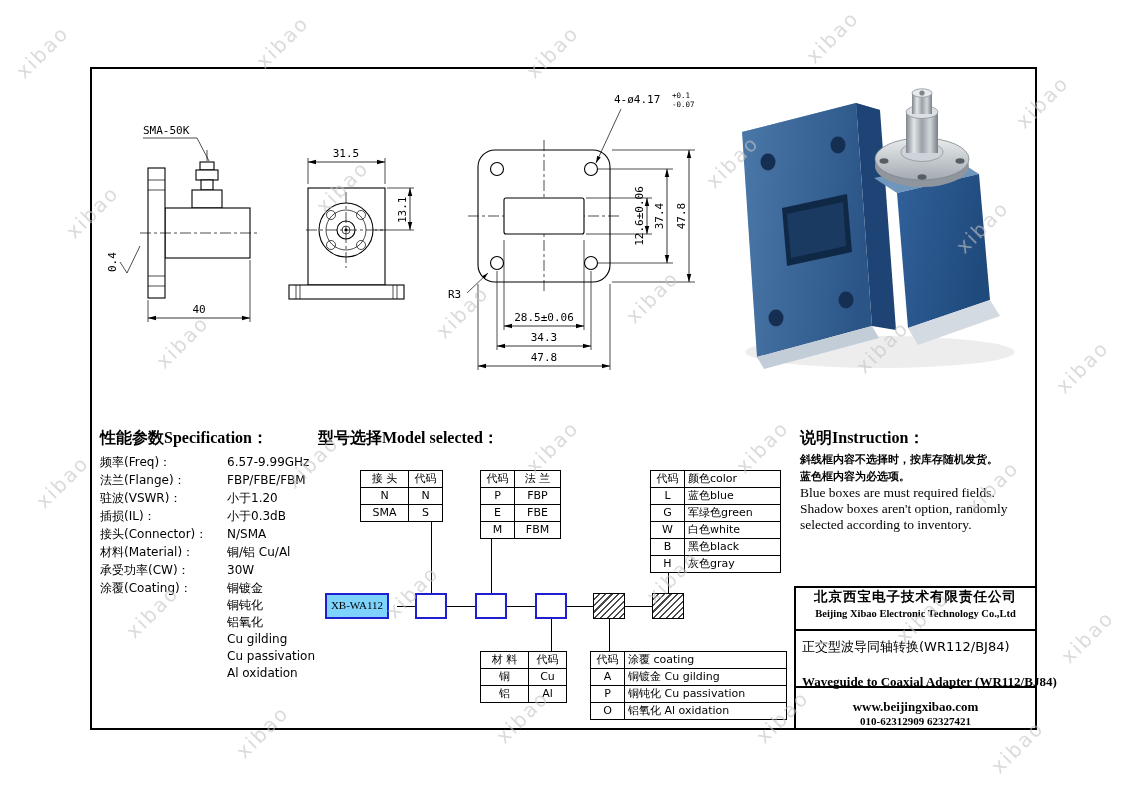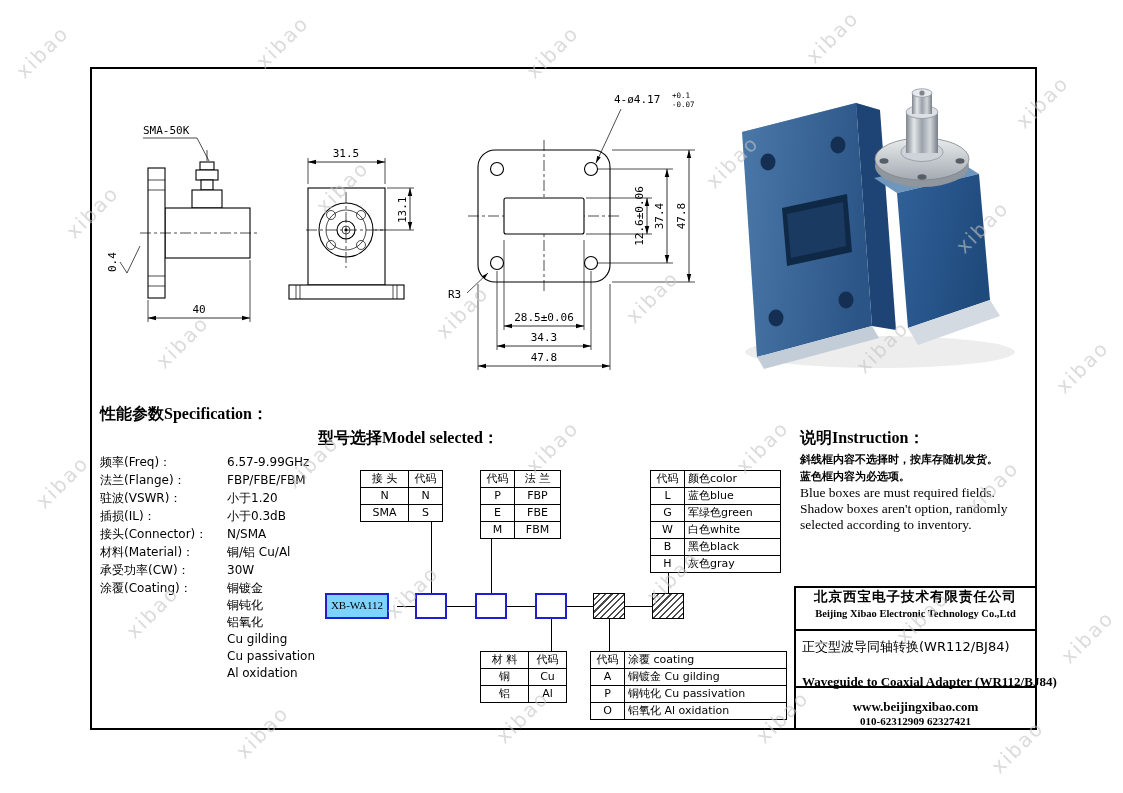--- a/index.html
+++ b/index.html
@@ -196,21 +196,21 @@
     <ellipse cx="922" cy="177" rx="4.5" ry="2.8" fill="#565d64"></ellipse>
     <ellipse cx="922" cy="152" rx="21" ry="9.5" fill="#cdd3d8" stroke="#8f969d" stroke-width="0.8"></ellipse>
     <rect x="906" y="112" width="32" height="41" fill="url(#gCyl)"></rect>
     <ellipse cx="922" cy="112" rx="16" ry="6.5" fill="#dde1e5" stroke="#8f969d" stroke-width="0.8"></ellipse>
     <rect x="912" y="93" width="20" height="21" fill="url(#gCyl)"></rect>
     <ellipse cx="922" cy="93" rx="10" ry="4.2" fill="#e7eaed" stroke="#8f969d" stroke-width="0.8"></ellipse>
     <circle cx="922" cy="93" r="2.6" fill="#7e858c"></circle>
   </g>
 </svg>
 
-<div class="sect-title" style="left:100px;top:404px">性能参数Specification：</div>
+<div class="sect-title" style="left:100px;top:428px">性能参数Specification：</div>
 <div class="spec">
   <div class="spec-row">
       <span class="spec-label">频率(Freq)：</span>
       <span>6.57-9.99GHz</span>
     </div>
   <div class="spec-row">
       <span class="spec-label">法兰(Flange)：</span>
       <span>FBP/FBE/FBM</span>
     </div>
   <div class="spec-row">

